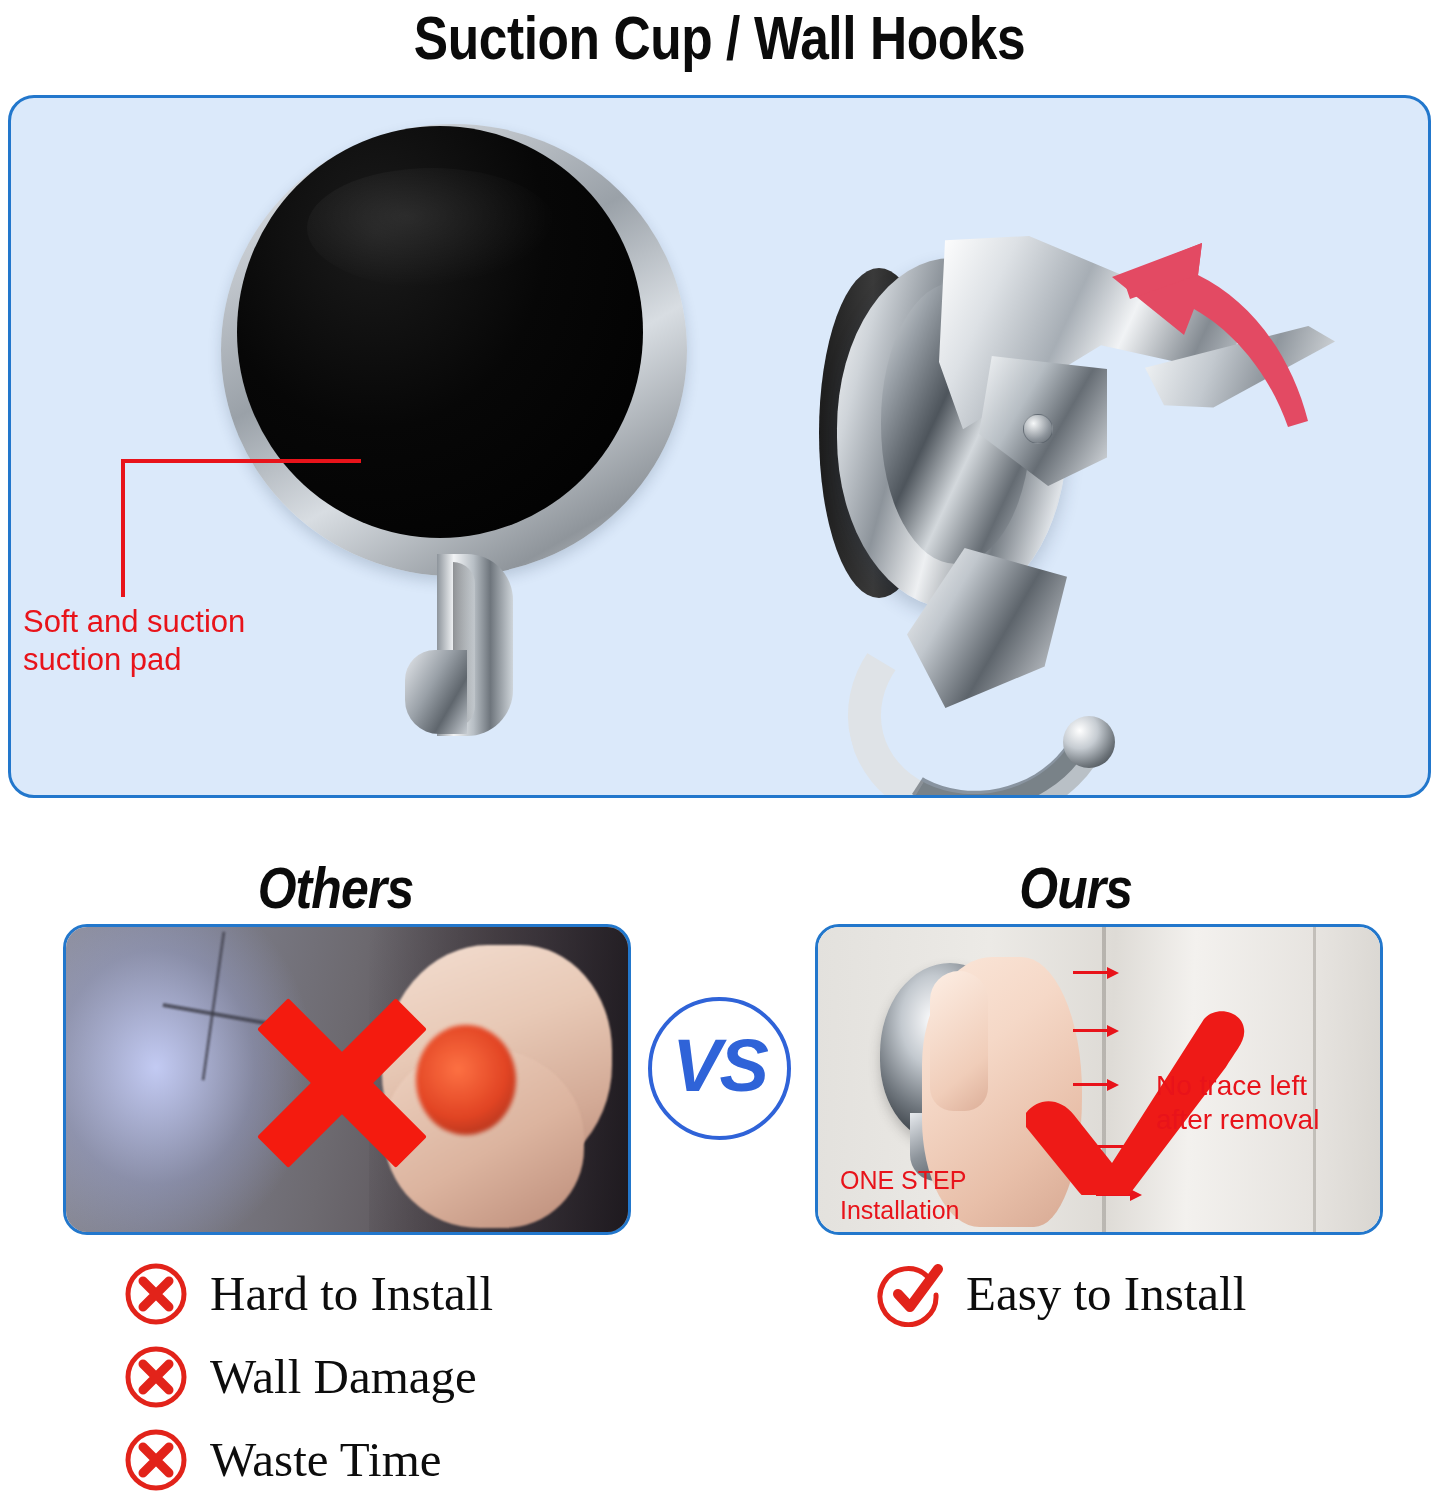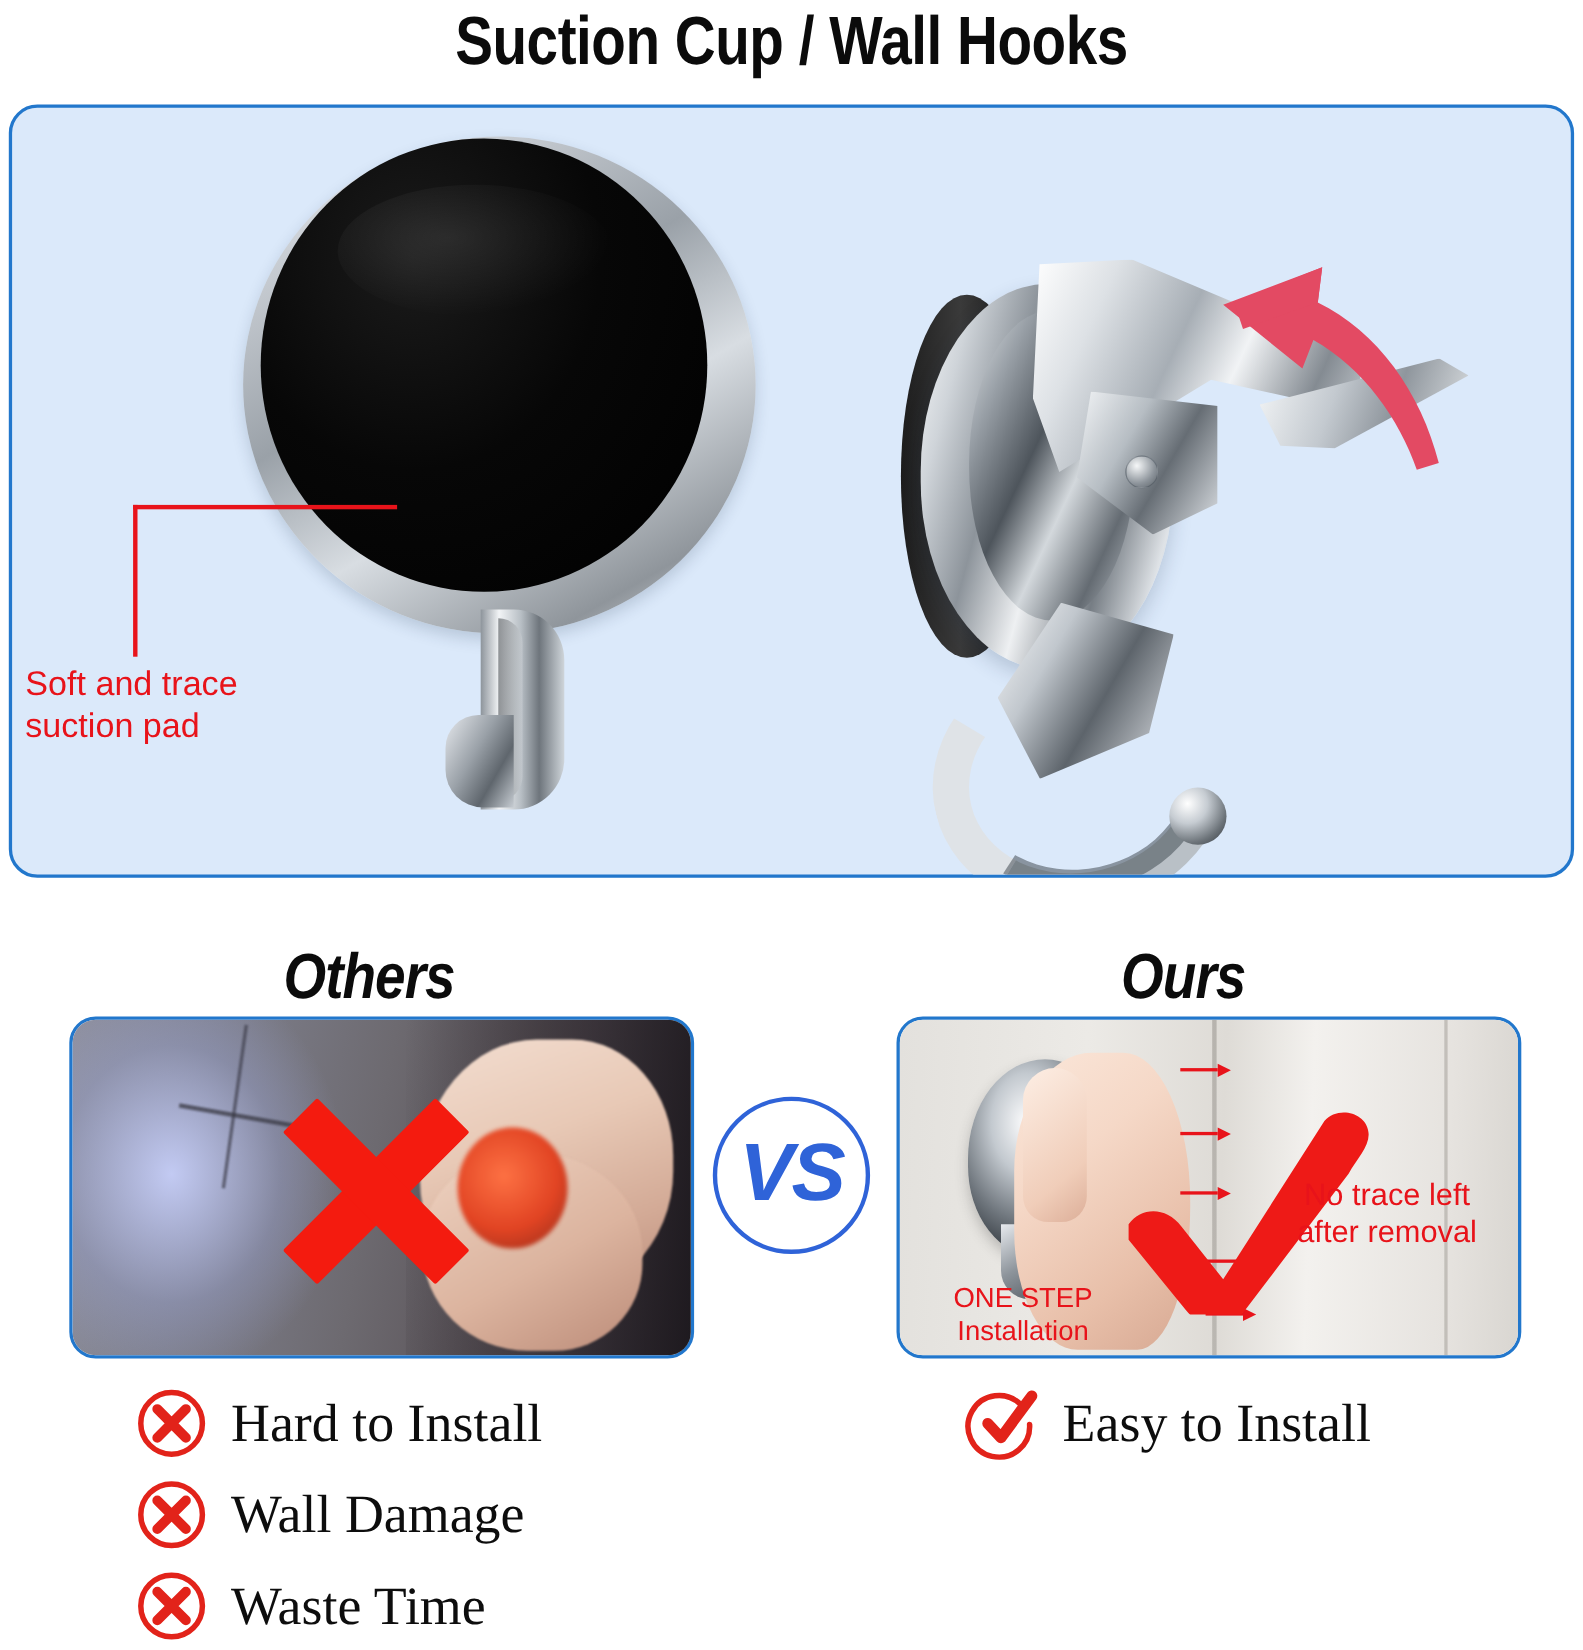--- a/index.html
+++ b/index.html
@@ -164,21 +164,21 @@
   }
   .cmp-head.left  { left: 245px; top: 854px; }
   .cmp-head.right { left: 1010px; top: 854px; }
 
   
   .photo {
     position:absolute; top: 924px; height: 311px;
     border: 3px solid #2277cc; border-radius: 24px; overflow:hidden;
   }
   .photo.left  { left: 63px;  width: 568px; }
-  .photo.right { left: 815px; width: 568px; text-align: center; }
+  .photo.right { left: 815px; width: 568px; }
 
   .ph-left-bg {
     position:absolute; inset:0;
     background:
       radial-gradient(ellipse 220px 260px at 16% 46%, rgba(198,206,248,.95) 0%, rgba(150,158,200,.45) 45%, rgba(0,0,0,0) 72%),
       linear-gradient(100deg,#8e8f9c 0%,#7e7f8c 22%,#6d6a70 48%,#5a5358 70%,#46404a 100%);
   }
   .ph-left-dark {
     position:absolute; right:0; top:0; width:46%; height:100%;
     background: linear-gradient(95deg, rgba(40,34,40,0) 0%, rgba(34,28,34,.55) 60%, rgba(20,16,20,.8) 100%);
@@ -340,21 +340,21 @@
         <svg viewBox="0 0 290 200" width="290" height="200">
           <path d="M262 196 C246 150 214 104 168 78 L158 104 L86 46 L176 12 L172 44
                    C226 70 266 126 282 190 Z" fill="#e34a63"></path>
           <path d="M96 44 L176 12 L172 44 L104 68 Z" fill="#e34a63"></path>
         </svg>
       </div>
 
       <div class="leader"></div>
       <div class="leader-v"></div>
       <div class="caption-red">
-        <div>Soft and trace</div>
+        <div>Soft and suction</div>
         <div>suction pad</div>
       </div>
 
     </div>
   </div>
 
   <div class="cmp-head left">Others</div>
   <div class="cmp-head right">Ours</div>
 
   <div class="photo left">

